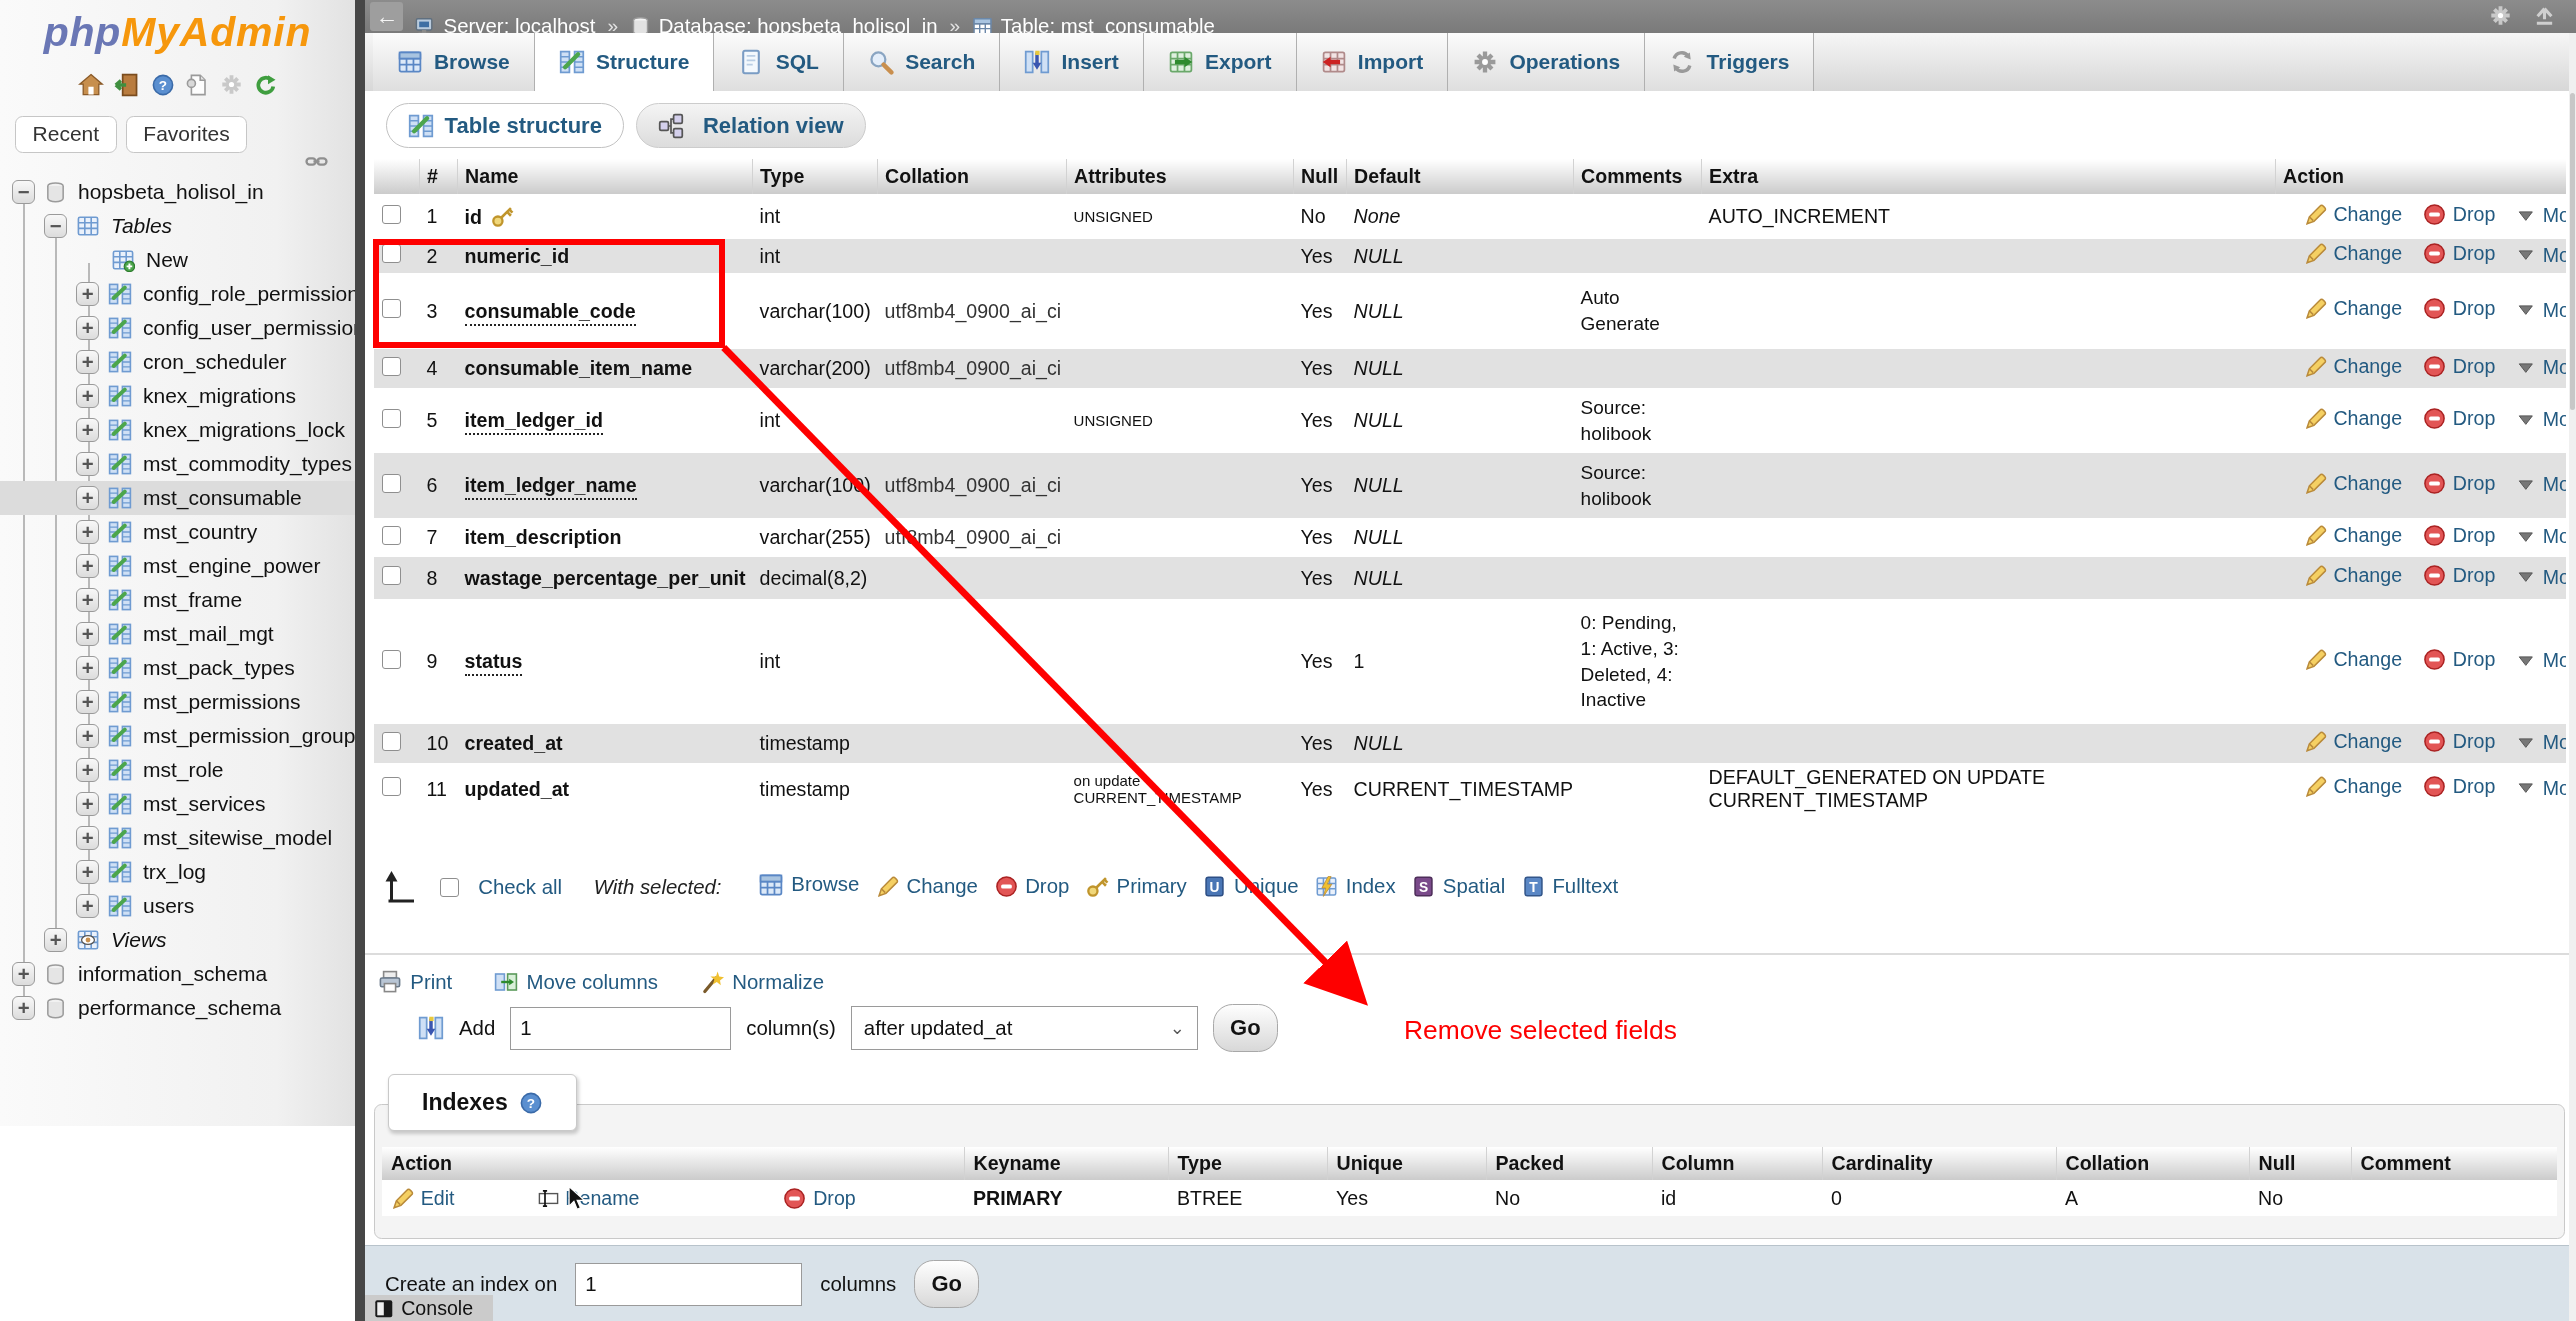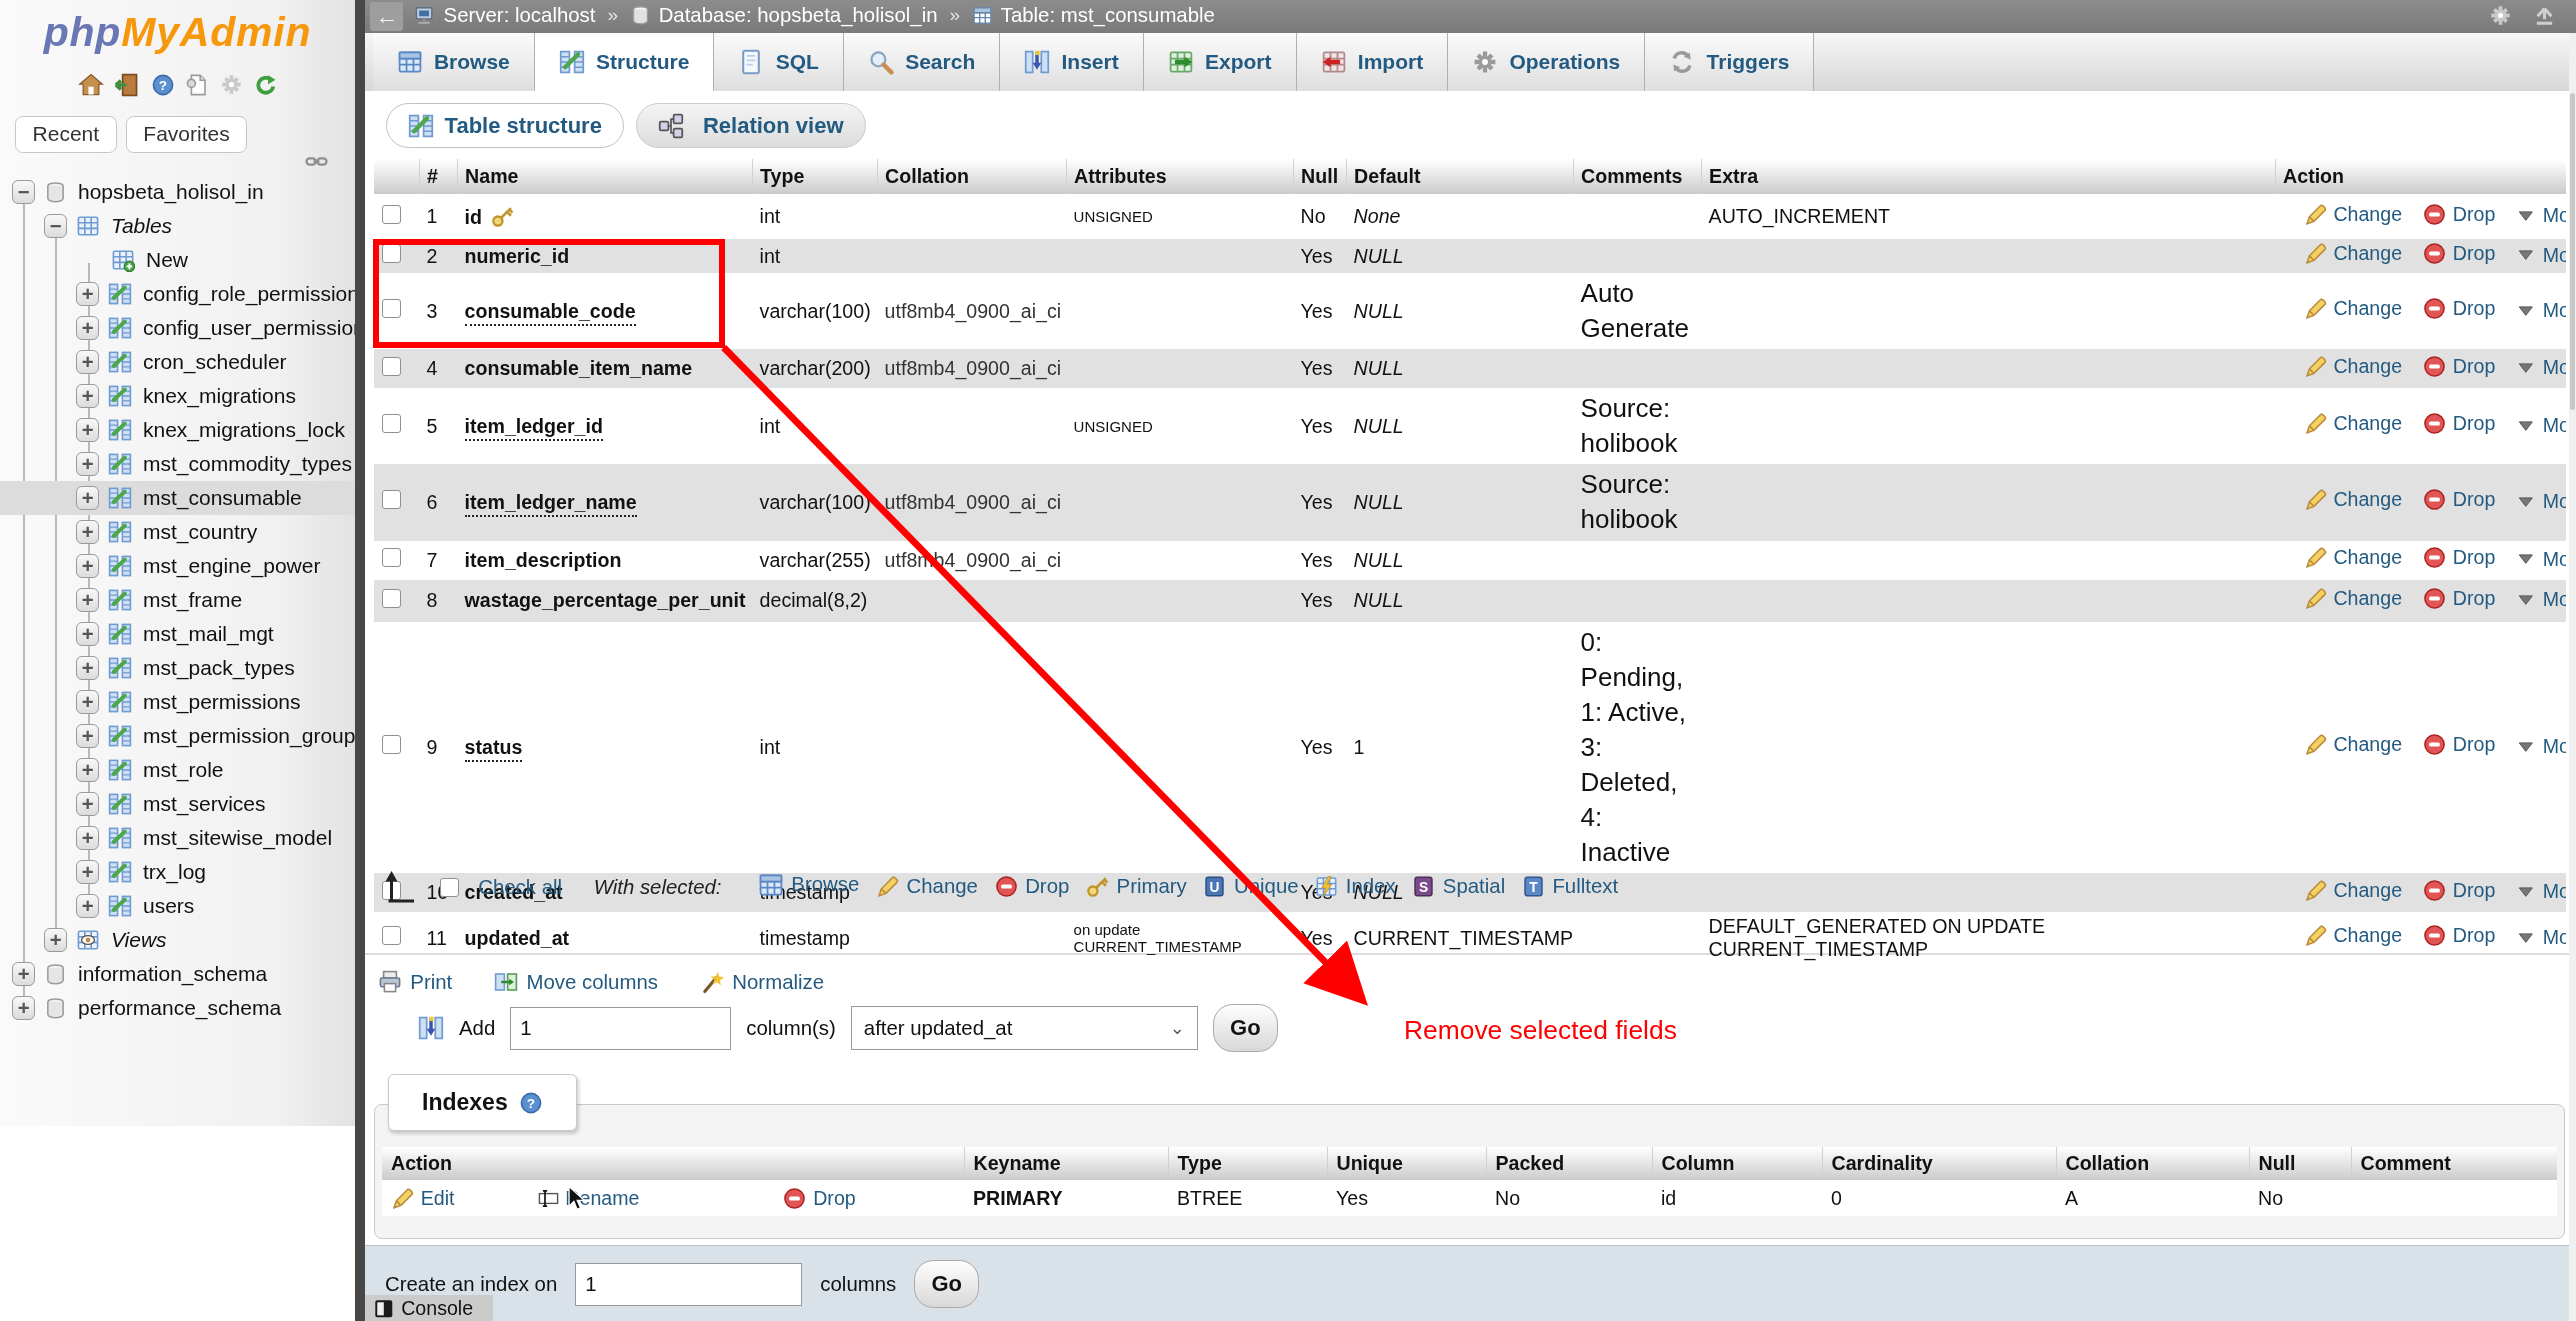--- a/index.html
+++ b/index.html
@@ -33,21 +33,21 @@
   
   .vscroll { position:absolute; left:355px; top:0; width:9.8px; height:1322px; background:#474747; z-index:5; }
   .rscroll { position:absolute; right:0; top:33px; width:6.8px; bottom:0; background:#f0f0f0; z-index:5; }
   .rthumb { position:absolute; right:0.8px; top:60px; width:5.3px; height:317px; background:#c7c7c7; border-radius:3px; }
 
   
   .topbar { position:absolute; left:365px; top:0; right:0; height:33px;
             background:linear-gradient(#8c8c8c,#7a7a7a); color:#fff; z-index:2; }
   .backbtn { position:absolute; left:5.3px; top:2.3px; width:33px; height:29px; background:#9e9e9e;
              border-radius:3px; color:#f4f4f4; font-size:23px; display:flex; align-items:center; justify-content:center; }
-  #crumbs { position:absolute; left:50px; top:0; height:30px; display:flex; align-items:center; font-size:20.4px; }
+  #crumbs { position:absolute; left:50px; top:11px; height:30px; display:flex; align-items:center; font-size:20.4px; }
   .crumb { display:flex; align-items:center; gap:7.6px; }
   .crumb-sep { color:#e3e3e3; margin:0 12px; font-size:19px; }
   .top-right { position:absolute; right:19.6px; top:3.8px; display:flex; gap:21px; align-items:center; }
 
   
   .tabstrip { position:absolute; left:365px; top:33px; right:0; height:58px;
               background:linear-gradient(#f6f6f6,#d7d7d7); z-index:2; }
   #nav-tabs { display:flex; height:100%; padding-left:7.6px; }
   .tab { display:flex; align-items:center; gap:11.3px; padding:0 24px; border-right:0.8px solid #b0b0b0;
          background:linear-gradient(#fbfbfb,#dedede); color:#235a81; font-weight:bold; font-size:21px; }
@@ -66,21 +66,21 @@
   #structure-table thead th { height:35px; background:linear-gradient(#ffffff,#cbcbcb); font-weight:bold;
                               text-align:left; padding:0 7.6px; border-left:0.8px solid #d2d2d2; }
   #structure-table thead th:first-child { border-left:none; }
   #structure-table td { padding:3px 7.6px; vertical-align:middle; overflow:hidden; }
   tr.even td { background:#e1e1e1; }
   .colname { font-weight:bold; }
   .dotted { border-bottom:2.3px dotted #222; padding-bottom:2.3px; }
   .col-collation { color:#333; }
   .attr { font-size:15px; }
   .ital { font-style:italic;margin-left:31px; }
-  .comments-cell { font-size:26px; line-height:1.35; }
+  .comments-cell { font-size:19px; line-height:1.35; }
   .action-cell { white-space:nowrap; text-align:right; }
   .alink { color:#235a81; display:inline-flex; align-items:center; gap:6.8px; margin-left:21px; }
   .cb { width:19px; height:19px; border:1.5px solid #8f8f8f; border-radius:3px; background:#fff; display:inline-block; }
 
   
   .with-selected { position:absolute; left:381px; top:863px; height:48px; display:flex; align-items:center;
                    gap:19.6px; font-size:20.4px; z-index:1; }
   .ws-link { color:#235a81; display:inline-flex; align-items:center; gap:7.6px; margin-left:16.6px; }
   .ws-label { font-style:italic; color:#222; margin-left:12px; }
 

